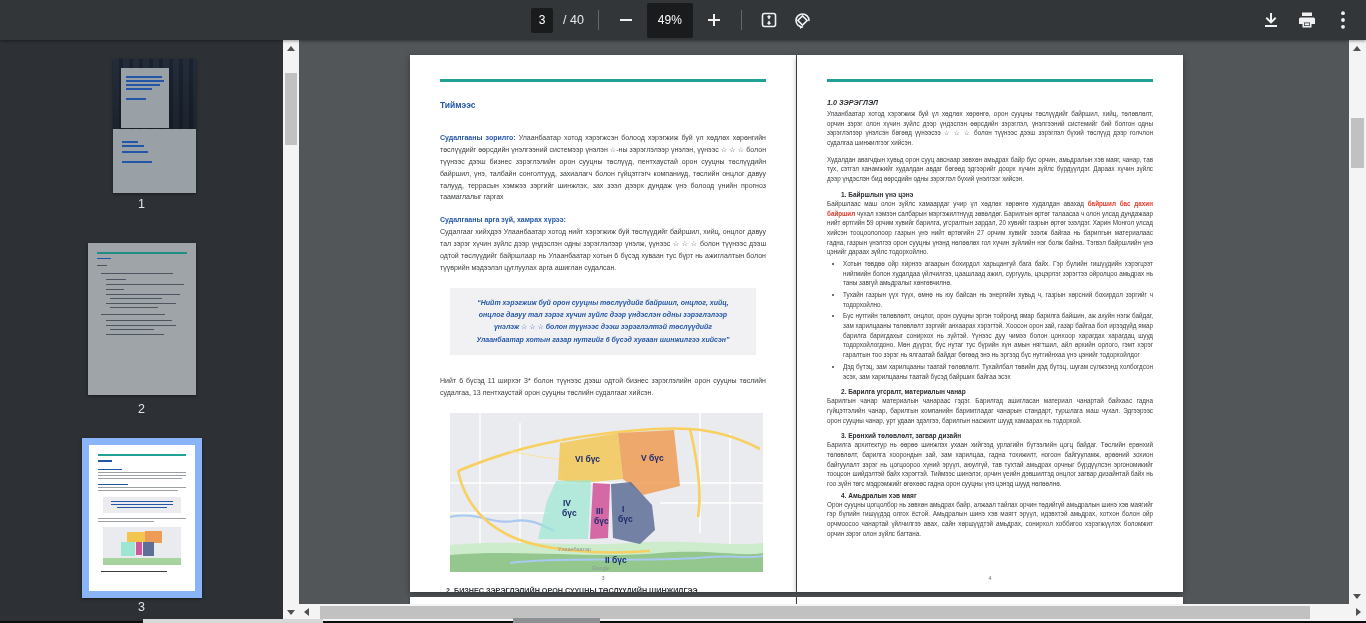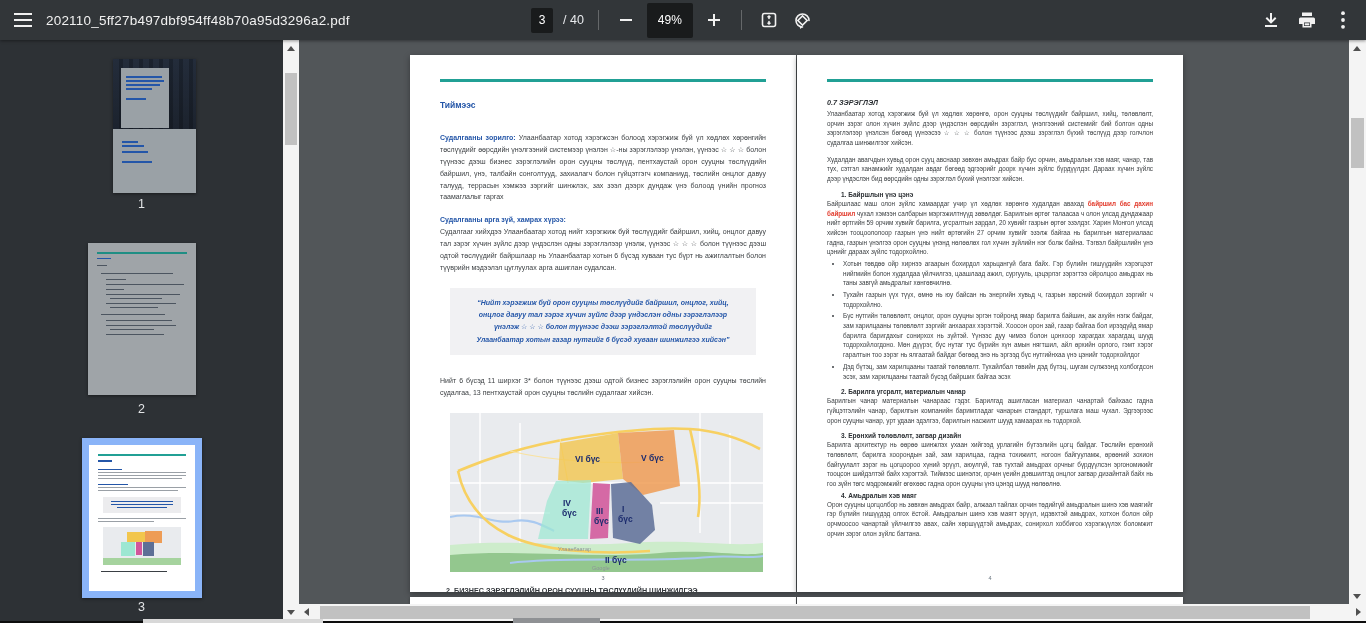--- a/index.html
+++ b/index.html
@@ -86,32 +86,20 @@
   .bottom-strip{position:absolute;left:0;top:621px;width:1366px;height:2px;background:#0d0d0d;z-index:40;}
   .bottom-seg1{position:absolute;left:143px;top:619px;width:180px;height:4px;background:#d8d8d8;z-index:41;}
   .bottom-seg2{position:absolute;left:513px;top:618px;width:87px;height:5px;background:#8f9194;z-index:41;}
 </style>
 </head>
 <body>
 
 <div class="app">
 
   <div class="toolbar">
-    <div class="tb-left">
-      <div class="menu-btn" title="Menu">
-        <svg width="18" height="14" viewBox="0 0 18 14">
-            <g fill="#f1f1f1">
-              <rect y="0" width="18" height="2"></rect>
-              <rect y="6" width="18" height="2"></rect>
-              <rect y="12" width="18" height="2"></rect>
-            </g>
-          </svg>
-      </div>
-      <div class="doc-title">202110_5ff27b497dbf954ff48b70a95d3296a2.pdf</div>
-    </div>
 
     <div class="tb-center">
       <input class="page-box" value="3" style="">
       <span class="page-total">/ 40</span>
       <span class="tb-sep"></span>
       <div class="tb-btn">
         <svg width="14" height="14" viewBox="0 0 14 14">
             <rect x="1" y="6" width="12" height="2" fill="#f1f1f1"></rect>
           </svg>
       </div>
@@ -300,21 +288,21 @@
           <text class="map-faint" x="142" y="157" fill="#9aa0a6">Google</text>
         </svg>
       </div>
 
       <div class="caption">2.  БИЗНЕС ЗЭРЭГЛЭЛИЙН ОРОН СУУЦНЫ ТӨСЛҮҮДИЙН ШИНЖИЛГЭЭ</div>
       <div class="pagenum">3</div>
     </div>
 
     <div class="pdf-page page-right">
       <div class="rule"></div>
-      <div class="p4-h">0.7 ЗЭРЭГЛЭЛ</div>
+      <div class="p4-h">1.0 ЗЭРЭГЛЭЛ</div>
       <div class="p4-body" style="margin-top:2px;">Улаанбаатар хотод хэрэгжиж буй үл хөдлөх хөрөнгө, орон сууцны  төслүүдийг байршил, хийц, төлөвлөлт, орчин зэрэг олон хүчин зүйлс дээр үндэслэн өөрсдийн зэрэглэл, үнэлгээний системийг бий болгон одны зэрэглэлээр үнэлсэн бөгөөд үүнээсээ ☆ ☆ ☆ болон түүнээс дээш зэрэглэл бүхий төслүүд дээр голчлон судалгаа шинжилгээг хийсэн.</div>
       <div class="p4-body" style="margin-top:7px;">Худалдан авагчдын хувьд орон сууц авснаар зөвхөн амьдрах байр бус орчин, амьдралын хэв маяг, чанар, тав тух, сэтгэл ханамжийг худалдан авдаг бөгөөд эдгээрийг доорх хүчин зүйлс бүрдүүлдэг. Дараах хүчин зүйлс дээр үндэслэн бид өөрсдийн одны зэрэглэл бүхий үнэлгээг хийсэн.</div>
 
       <div class="p4-title">1.  Байршлын үнэ цэнэ</div>
       <div class="p4-body">
         <span>Байршлаас маш олон зүйлс хамаардаг учир үл хөдлөх хөрөнгө худалдан авахад </span><span class="red">байршил бас дахин байршил</span><span> чухал хэмээн салбарын мэргэжилтнүүд зөвөлдөг. Барилгын өртөг талаасаа ч олон улсад дундажаар нийт өртгийн 59 орчим хувийг барилга, угсралтын зардал, 20 хувийг газрын өртөг эзэлдэг. Харин Монгол улсад хийсэн тооцоололоор газрын үнэ нийт өртөгийн 27 орчим хувийг эзэлж байгаа нь барилгын материалаас гадна, газрын үнэлгээ орон сууцны үнэнд нөлөөлөх гол хүчин зүйлийн нэг болж байна. Тэгвэл байршлийн үнэ цэнийг дараах зүйлс тодорхойлно.</span>
       </div>
       <ul class="p4-bullets">
         <li>Хотын төвдөө ойр хирнээ агаарын бохирдол харьцангуй бага байх. Гэр бүлийн гишүүдийн хэрэгцээт нийгмийн болон худалдаа үйлчилгээ, цаашлаад ажил, сургууль, цэцэрлэг зэрэгтээ ойролцоо амьдрах нь таны завгүй амьдралыг хөнгөвчилнө.</li>
         <li>Тухайн газрын үүх түүх, өмнө нь юу байсан нь энергийн хувьд ч, газрын хөрсний бохирдол зэргийг ч тодорхойлно.</li>

